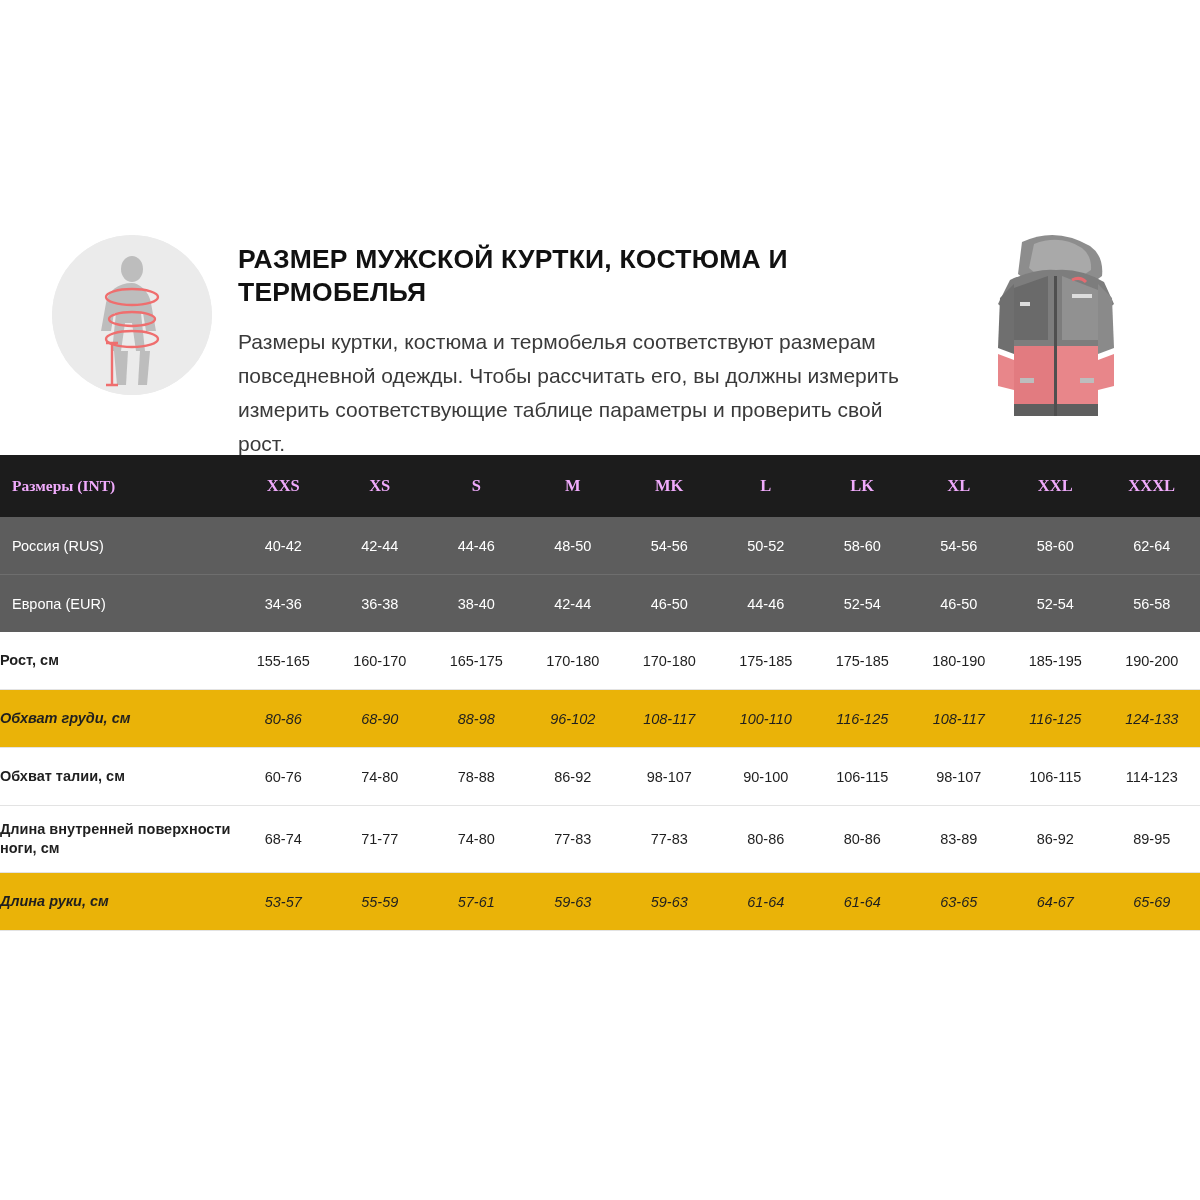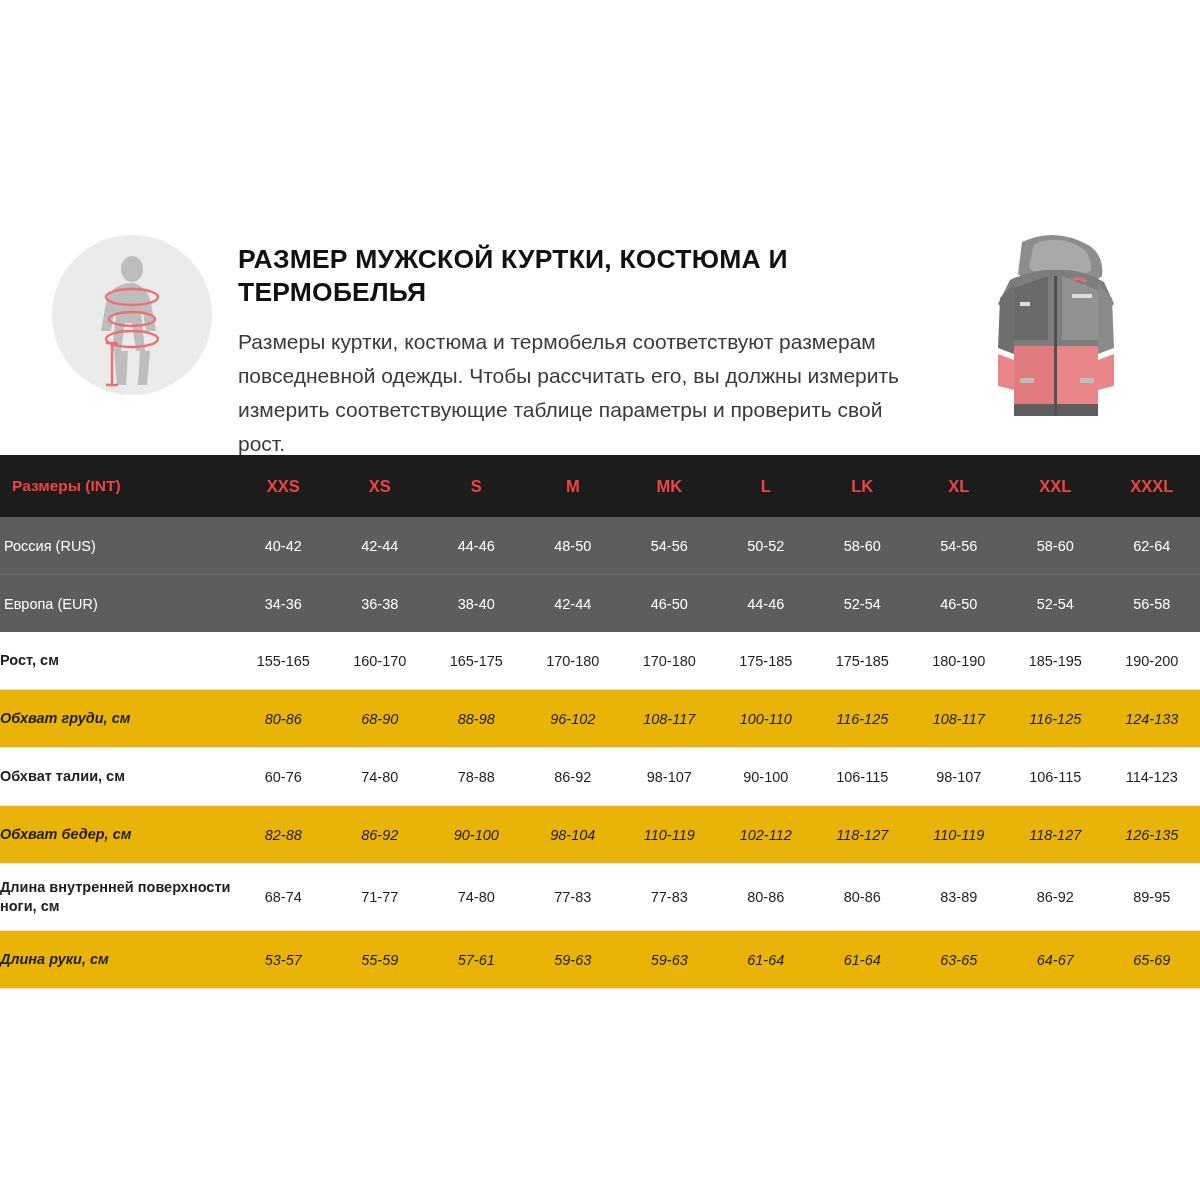--- a/index.html
+++ b/index.html
@@ -80,44 +80,45 @@
   table.size-table td {
     padding: 0;
     margin: 0;
   }
 
   .col-label { width: 235px; }
   .col-size  { width: 96.5px; }
 
   thead th {
     background: #1c1c1c;
-    color: #ef4444;
+    color: #f0abfc;
     height: 62px;
     font-size: 16.5px;
     font-weight: bold;
     text-align: center;
     vertical-align: middle;
+    font-family: Liberation Serif, serif;
   }
   thead th.row-head {
     text-align: left;
     padding-left: 12px;
     font-size: 15.5px;
   }
 
   tbody tr.dark td {
     background: #5d5d5d;
     color: #ffffff;
     height: 57px;
     font-size: 14.5px;
     text-align: center;
     vertical-align: middle;
   }
   tbody tr.dark td.row-head {
     text-align: left;
-    padding-left: 4px;
+    padding-left: 12px;
     font-size: 14.5px;
     font-weight: normal;
   }
   tbody tr.dark.sep td { border-bottom: 1px solid #6e6e6e; }
 
   tbody tr.light td {
     background: #ffffff;
     color: #1f1f1f;
     height: 57px;
     font-size: 14.5px;
@@ -293,33 +294,20 @@
       <td>78-88</td>
       <td>86-92</td>
       <td>98-107</td>
       <td>90-100</td>
       <td>106-115</td>
       <td>98-107</td>
       <td>106-115</td>
       <td>114-123</td>
     </tr>
 
-    <tr class="light alt">
-      <td class="row-head">Обхват бедер, см</td>
-      <td>82-88</td>
-      <td>86-92</td>
-      <td>90-100</td>
-      <td>98-104</td>
-      <td>110-119</td>
-      <td>102-112</td>
-      <td>118-127</td>
-      <td>110-119</td>
-      <td>118-127</td>
-      <td>126-135</td>
-    </tr>
 
     <tr class="light tall">
       <td class="row-head">Длина внутренней поверхности ноги, см</td>
       <td>68-74</td>
       <td>71-77</td>
       <td>74-80</td>
       <td>77-83</td>
       <td>77-83</td>
       <td>80-86</td>
       <td>80-86</td>

